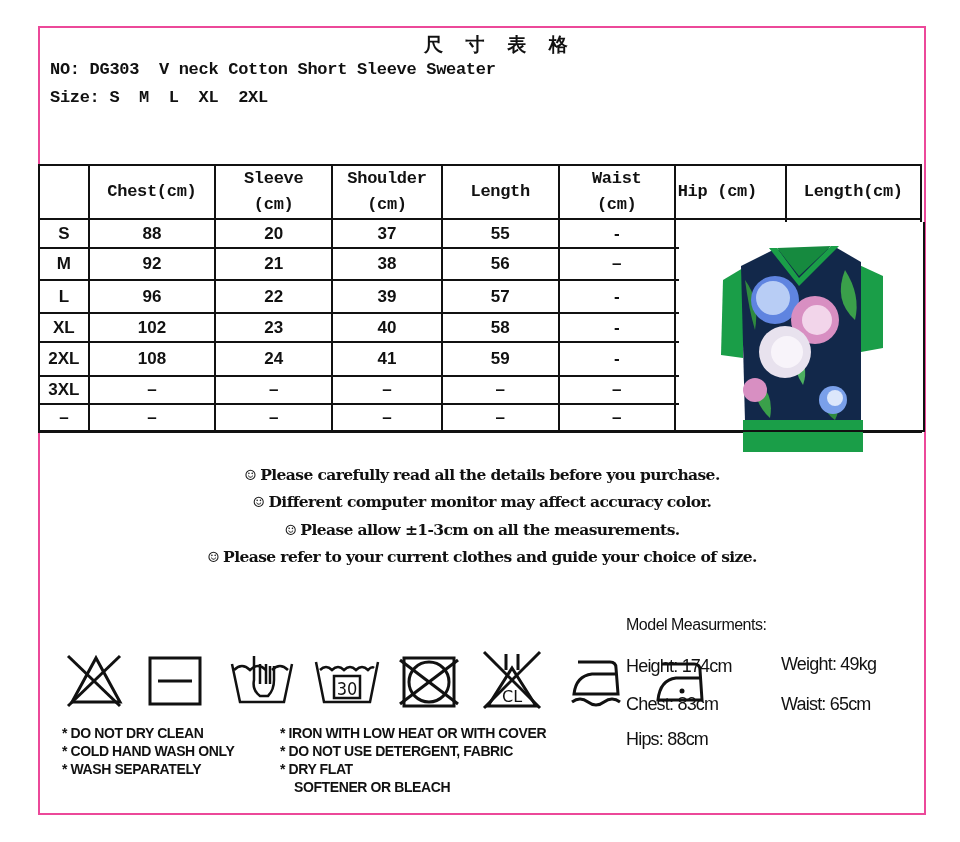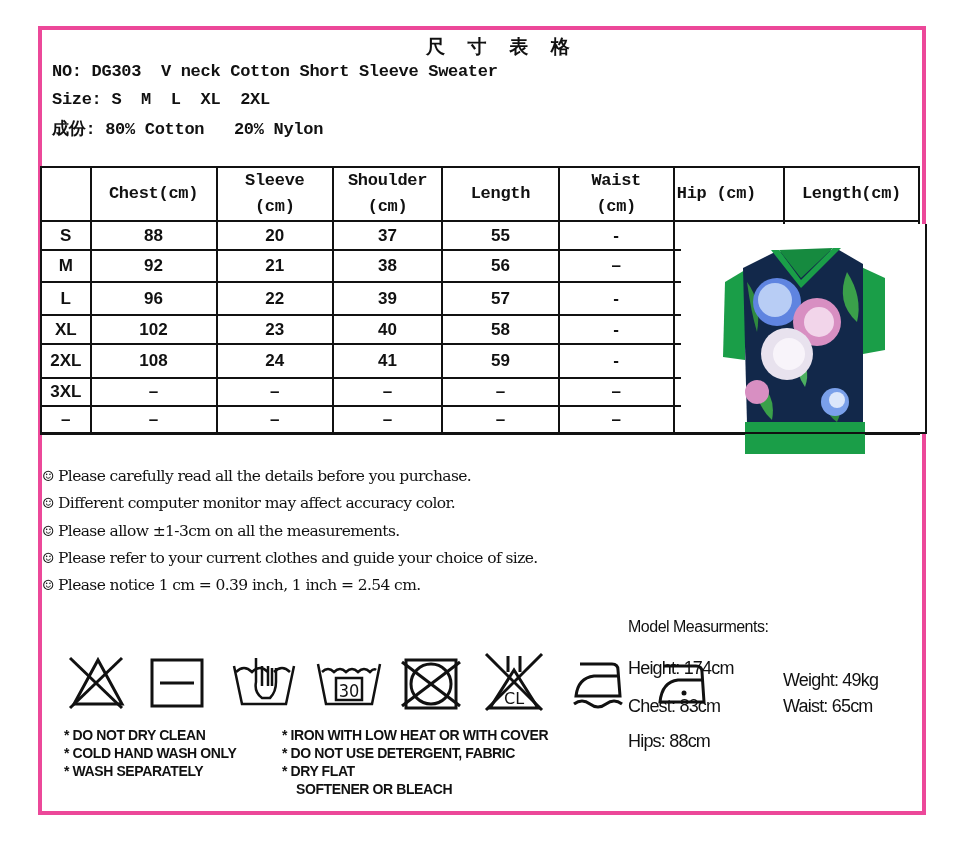--- a/index.html
+++ b/index.html
@@ -1,40 +1,40 @@
 <!DOCTYPE html>
 <html><head>
 <meta charset="utf-8">
 <style>
   * { box-sizing: border-box; margin: 0; padding: 0; }
   html, body { width: 960px; height: 842px; background: #ffffff; overflow: hidden; }
   body { position: relative; font-family: "DejaVu Sans", sans-serif; color: #111; }
 
-  .frame { position: absolute; left: 38px; top: 26px; width: 888px; height: 789px; border: 4px solid #ec4899; }
+  .frame { position: absolute; left: 38px; top: 26px; width: 888px; height: 789px; border: 2px solid #ec4899; }
 
   .hdr { position: absolute; left: 0; top: 0; width: 884px; height: 137px; }
   .hdr .title { position: absolute; left: 384px; top: 4px; font-size: 19px; font-weight: bold; letter-spacing: 8px; font-family: "DejaVu Sans", sans-serif; }
   .hdr .line { position: absolute; left: 10px; font-size: 17px; font-weight: bold; font-family: "Liberation Mono", monospace; letter-spacing: -0.3px; white-space: pre; }
   .hdr .l1 { top: 32px; }
   .hdr .l2 { top: 60px; }
   .hdr .l3 { top: 87px; }
 
   table.sz { position: absolute; left: -2px; top: 136px; border-collapse: collapse; table-layout: fixed; }
   table.sz td, table.sz th { border: 2px solid #111; text-align: center; font-weight: bold; font-size: 17px; font-family: "Liberation Sans Narrow", "Liberation Sans", sans-serif; padding: 0; }
   table.sz th { font-family: "Liberation Mono", monospace; font-size: 17px; line-height: 26px; letter-spacing: -0.3px; }
   table.sz thead tr { height: 43px; }
   .rS { height: 29px; } .rM { height: 32px; } .rL { height: 33px; } .rXL { height: 29px; } .r2XL { height: 34px; } .r3XL { height: 28px; } .rD { height: 28px; }
   .dash-small { font-size: 14px; }
 
   .photo-cover { position: absolute; left: 639px; top: 194px; width: 246px; height: 210px; background: #fff; border-right: 2px solid #111; }
   .shirt { position: absolute; left: 675px; top: 212px; width: 170px; height: 215px; }
 
   .divider { position: absolute; left: 0; top: 402px; width: 884px; height: 2px; background: #111; }
 
-  .notices { position: absolute; left: 0; top: 433px; width: 884px; text-align: left; font-family: "DejaVu Serif", serif; font-weight: normal; font-size: 15.5px; letter-spacing: -0.6px; }
+  .notices { position: absolute; left: 0; top: 433px; width: 884px; text-align: center; font-family: "DejaVu Serif", serif; font-weight: bold; font-size: 15.5px; letter-spacing: -0.6px; }
   .notice { height: 27.3px; line-height: 27px; }
   .notice .ic { font-size: 14px; margin-right: 4px; }
 
   .care-icons { position: absolute; left: 22px; top: 622px; display: flex; gap: 16px; }
   .care-icon { width: 68px; height: 60px; }
 
   .care-text { position: absolute; top: 696px; font-family: "Liberation Sans", sans-serif; font-weight: bold; font-size: 14px; line-height: 18px; letter-spacing: -0.4px; }
   .care-text.c1 { left: 22px; }
   .care-text.c2 { left: 240px; }
   .care-text .indent { padding-left: 14px; }
@@ -45,21 +45,20 @@
 </style>
 </head>
 <body>
 
 <div class="frame">
 
   <div class="hdr">
     <div class="title">尺 寸 表 格</div>
     <div class="line l1">NO: DG303  V neck Cotton Short Sleeve Sweater</div>
     <div class="line l2">Size: S  M  L  XL  2XL</div>
-    <div class="line l3">成份: 80% Cotton   20% Nylon</div>
   </div>
 
   <table class="sz">
     <colgroup>
       <col style="width:50px">
         <col style="width:127px">
         <col style="width:118px">
         <col style="width:110px">
       <col style="width:118px">
         <col style="width:117px">
@@ -183,21 +182,20 @@
     <rect x="28" y="180" width="120" height="32" fill="#1a9e48"></rect>
   </svg>
 
   <div class="divider"></div>
 
   <div class="notices">
     <div class="notice"><span class="ic">☺</span><span>Please carefully read all the details before you purchase.</span></div>
     <div class="notice"><span class="ic">☺</span><span>Different computer monitor may affect accuracy color.</span></div>
     <div class="notice"><span class="ic">☺</span><span>Please allow ±1-3cm on all the measurements.</span></div>
     <div class="notice"><span class="ic">☺</span><span>Please refer to your current clothes and guide your choice of size.</span></div>
-    <div class="notice"><span class="ic">☺</span><span>Please notice 1 cm = 0.39 inch, 1 inch = 2.54 cm.</span></div>
   </div>
 
   <div class="care-icons">
     <svg class="care-icon" viewBox="0 0 68 60">
       <g fill="none" stroke="#111" stroke-width="3">
         <path d="M34 8 L58 52 L10 52 Z"></path>
         <line x1="6" y1="6" x2="58" y2="56"></line>
           <line x1="58" y1="6" x2="6" y2="56"></line>
       </g>
     </svg>
@@ -263,18 +261,18 @@
   <div class="care-text c2">
     <div>* IRON WITH LOW HEAT OR WITH COVER</div>
     <div>* DO NOT USE DETERGENT, FABRIC</div>
     <div>* DRY FLAT</div>
     <div class="indent">SOFTENER OR BLEACH</div>
   </div>
 
   <div class="model">
     <div class="mt">Model Measurments:</div>
     <div class="m" style="left:0;top:40px">Height: 174cm</div>
-    <div class="m" style="left:155px;top:52px">Weight: 49kg</div>
+    <div class="m" style="left:155px;top:38px">Weight: 49kg</div>
     <div class="m" style="left:0;top:78px">Chest: 83cm</div>
     <div class="m" style="left:155px;top:78px">Waist: 65cm</div>
     <div class="m" style="left:0;top:113px">Hips: 88cm</div>
   </div>
 </div>
 
 </body></html>

